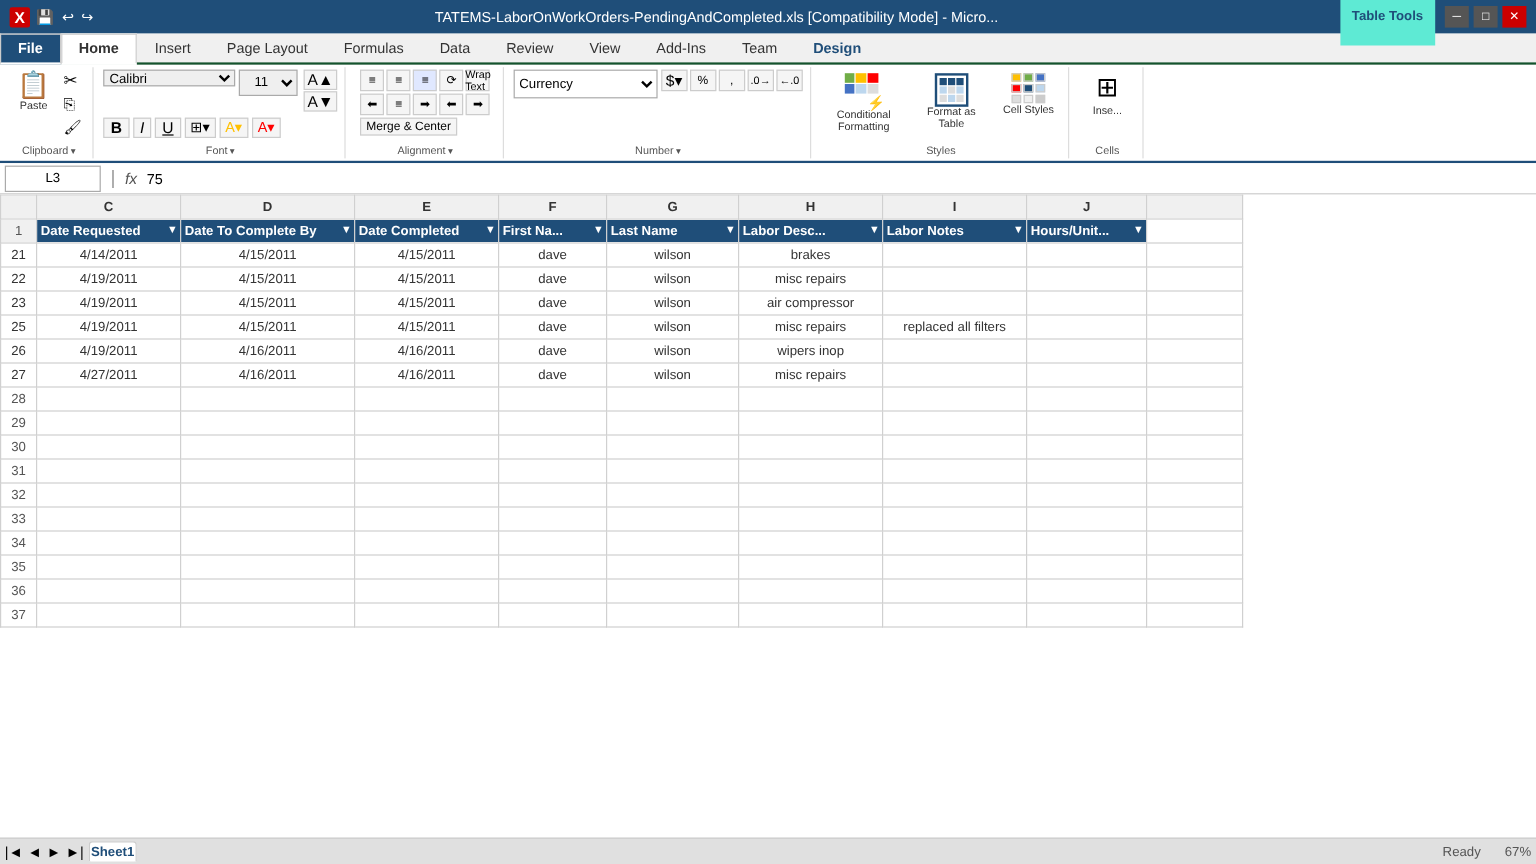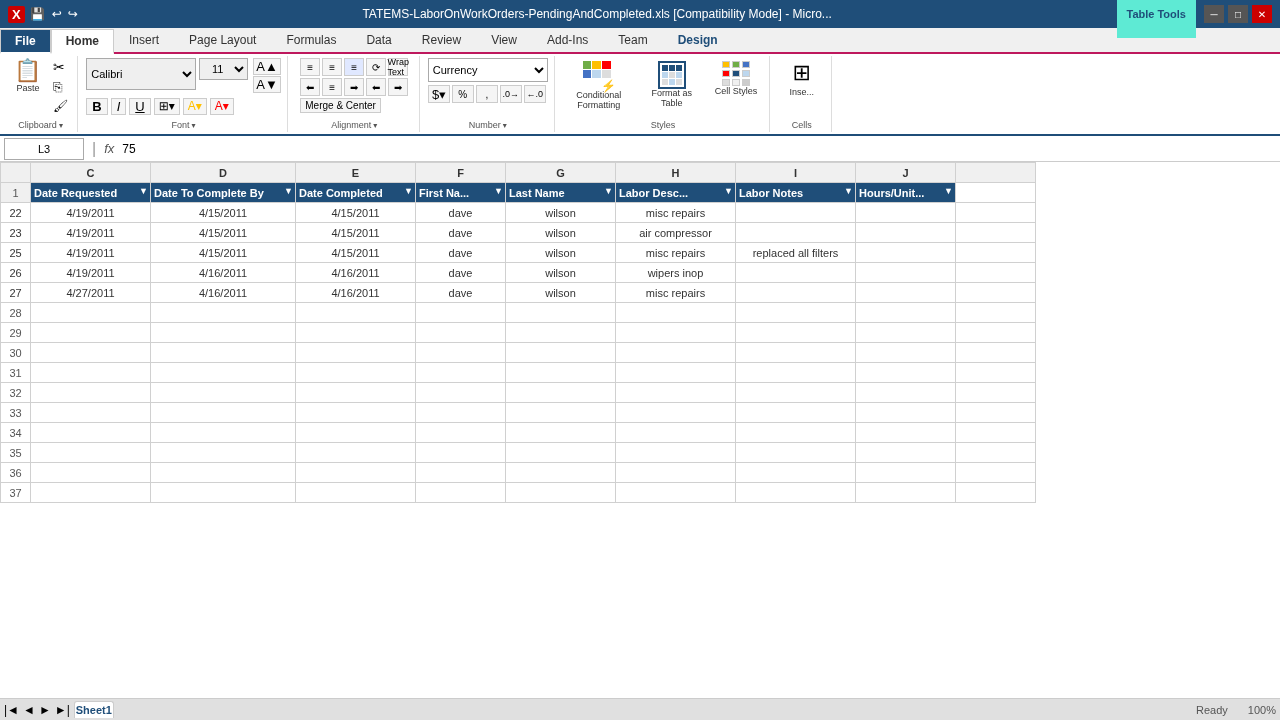--- a/index.html
+++ b/index.html
@@ -17,24 +17,23 @@
     }
     .title-bar-left { display: flex; align-items: center; gap: 6px; }
     .title-bar-title { flex: 1; text-align: center; font-size: 12px; color: white; }
     .title-bar-controls { display: flex; gap: 4px; }
     .title-btn { width: 20px; height: 18px; background: #555; color: white; border: none; font-size: 10px; cursor: pointer; display: flex; align-items: center; justify-content: center; }
     .title-btn.red { background: #c00; }
 
     
     .ribbon-tabs {
       background: #f0f0f0;
-      border-bottom: 2px solid #be185d;
+      border-bottom: 2px solid #14532d;
       display: flex;
       height: 26px;
-      align-items: flex-end;
     }
     .ribbon-tab {
       padding: 4px 14px;
       font-size: 12px;
       cursor: pointer;
       border: 1px solid transparent;
       background: transparent;
       color: #333;
     }
     .ribbon-tab.active {
@@ -95,21 +94,21 @@
       cursor: pointer;
       padding: 1px 3px;
       border-radius: 2px;
       font-size: 11px;
       white-space: nowrap;
     }
 
     
     .font-selector {
       width: 110px;
-      height: 32px;
+      height: 14px;
       font-size: 11px;
       border: 1px solid #aaa;
     }
     .size-selector {
       width: 49px;
       height: 22px;
       font-size: 11px;
       border: 1px solid #aaa;
       text-align: center;
     }
@@ -398,21 +397,21 @@
         <div style="font-size:10px;border:1px solid #ccc;padding:1px 4px;cursor:pointer;background:#f5f5f5;">Merge &amp; Center</div>
       </div>
     </div>
     <div class="ribbon-group-label">
       <span>Alignment</span>
       <span style="cursor:pointer;font-size:8px;">▾</span>
     </div>
   </div>
 
   <div class="ribbon-group" style="min-width:130px;">
-    <div class="ribbon-group-content" style="flex-direction:column;gap:3px;">
+    <div class="ribbon-group-content" style="flex-direction:row;gap:3px;">
       <div style="display:flex;align-items:center;gap:2px;">
         <select class="number-dropdown">
           <option>Currency</option>
           <option>General</option>
           <option>Number</option>
           <option>Percentage</option>
           <option>Date</option>
           <option>Text</option>
         </select>
       </div>
@@ -572,20 +571,32 @@
             Labor Notes
             <span style="position:absolute;right:2px;top:3px;font-size:9px;color:white;">▼</span>
           </td>
           <td class="tbl-header-cell" style="background:#1f4e79;color:white;font-weight:bold;font-size:11px;position:relative;">
             Hours/Unit...
             <span style="position:absolute;right:2px;top:3px;font-size:9px;color:white;">▼</span>
           </td>
           <td style="background:white;"></td>
         </tr>
 
+        <tr class="data-row">
+          <td class="row-num">21</td>
+          <td>4/14/2011</td>
+          <td>4/15/2011</td>
+          <td>4/15/2011</td>
+          <td>dave</td>
+          <td>wilson</td>
+          <td>brakes</td>
+          <td></td>
+          <td></td>
+          <td></td>
+        </tr>
 
         <tr class="data-row">
           <td class="row-num">22</td>
           <td>4/19/2011</td>
           <td>4/15/2011</td>
           <td>4/15/2011</td>
           <td>dave</td>
           <td>wilson</td>
           <td>misc repairs</td>
           <td></td>
@@ -772,14 +783,14 @@
 </div>
 
 <div class="bottom-bar">
   <div style="cursor:pointer;font-size:12px;">|◄</div>
   <div style="cursor:pointer;font-size:12px;">◄</div>
   <div style="cursor:pointer;font-size:12px;">►</div>
   <div style="cursor:pointer;font-size:12px;">►|</div>
   <div class="sheet-tab active">Sheet1</div>
   <div style="flex:1;"></div>
   <div style="font-size:11px;color:#555;margin-right:16px;">Ready</div>
-  <div style="font-size:11px;color:#555;">100%</div>
+  <div style="font-size:11px;color:#555;">67%</div>
 </div>
 
 </body></html>

